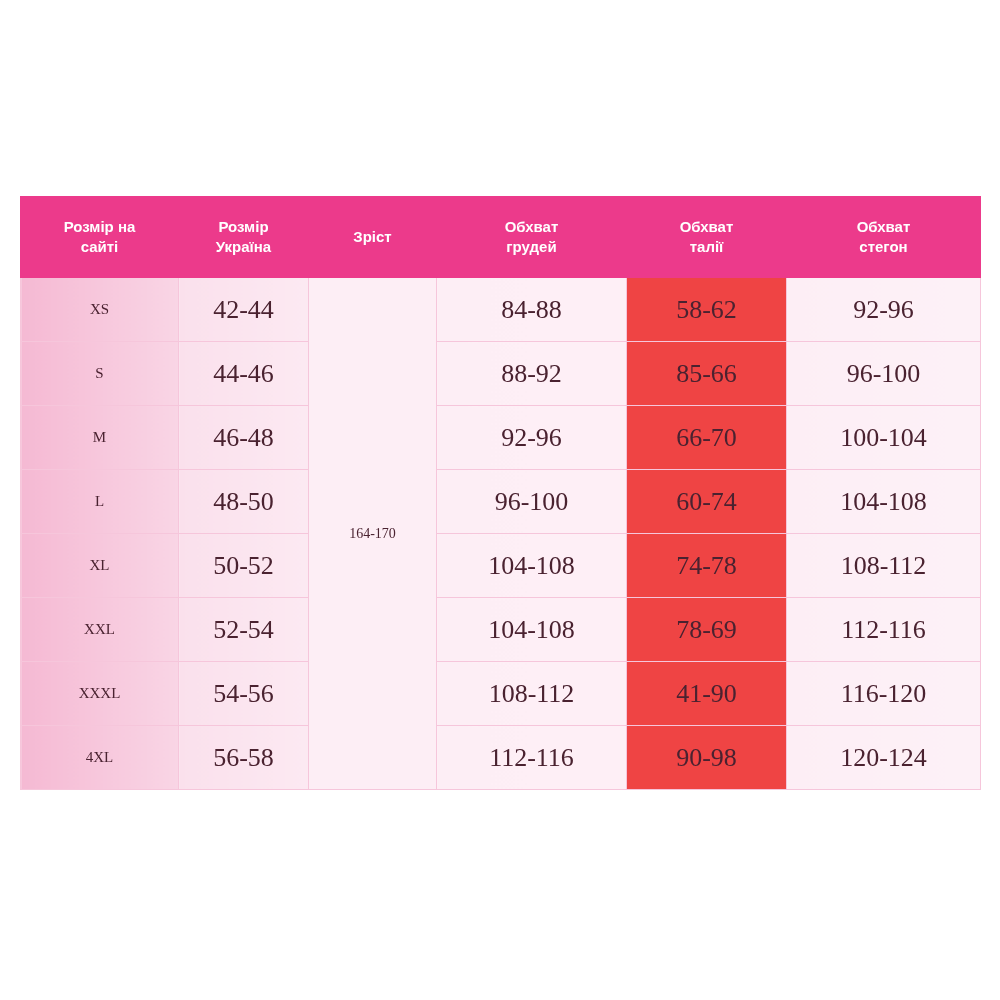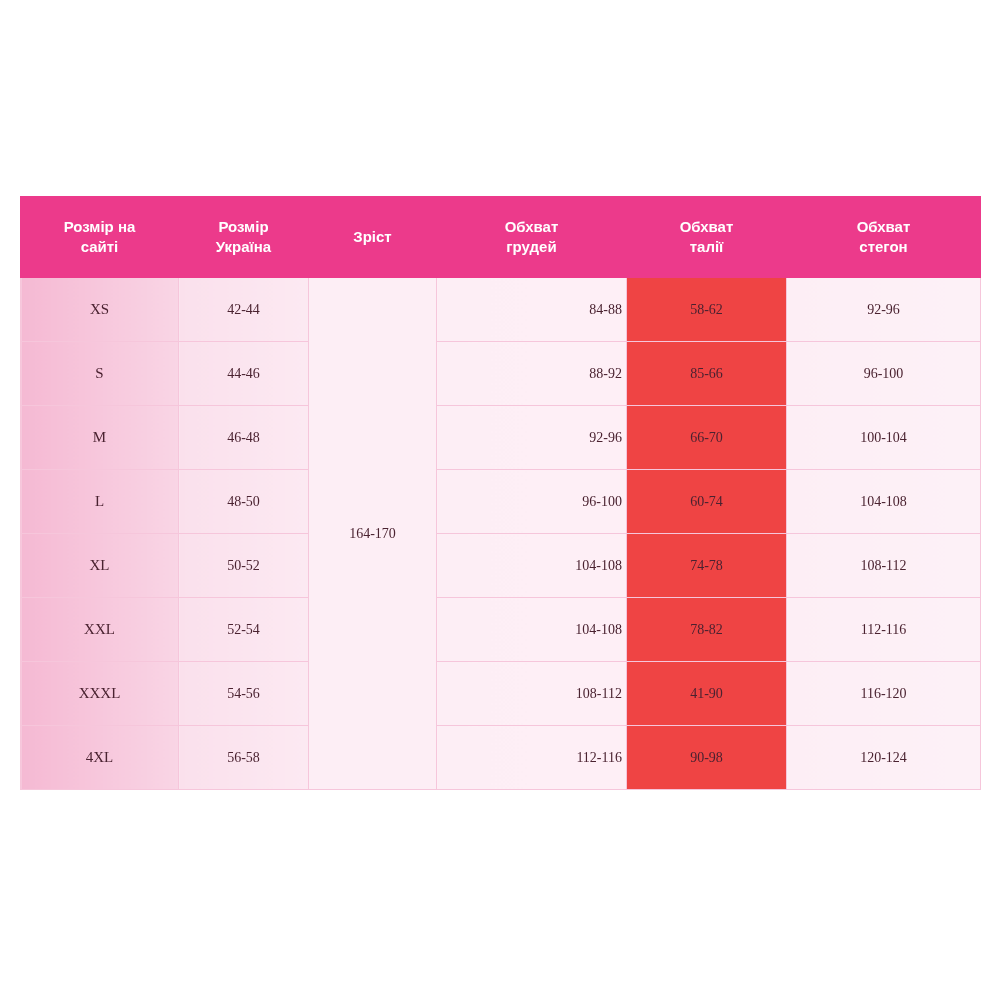--- a/index.html
+++ b/index.html
@@ -50,32 +50,32 @@
     vertical-align: middle;
     text-align: center;
     padding: 4px 6px;
     border: 1px solid #ec3a8b;
   }
 
   tbody td {
     text-align: center;
     vertical-align: middle;
     height: 59px;
-    font-size: 14px;
+    font-size: 26px;
     color: #4a2230;
     border: 1px solid #f6c6db;
     padding: 2px 4px;
     font-family: "Liberation Serif", serif;
   }
 
   
   tbody td.col0 { background: linear-gradient(to right, #f5b9d3, #f9d5e5); }
   tbody td.col1 { background: linear-gradient(to right, #fae0ec, #fce9f2); }
   tbody td.col2 { background: #fdeef5; }
-  tbody td.col3 { background: linear-gradient(to right, #fdeef5, #feeff6); text-align: right; }
+  tbody td.col3 { background: linear-gradient(to right, #fdeef5, #feeff6); }
   tbody td.col4 { background: #ef4444; }
   tbody td.col5 { background: linear-gradient(to right, #fdeef5, #fdf1f7); }
 
   tbody td.height-cell {
     background: #fdeef5;
     font-size: 14px;
   }
 
   tbody tr td.col0 { font-size: 15px; }
 </style>
@@ -154,21 +154,21 @@
           <td class="col0">XL</td>
           <td class="col1">50-52</td>
           <td class="col3">104-108</td>
           <td class="col4">74-78</td>
           <td class="col5">108-112</td>
         </tr>
         <tr>
           <td class="col0">XXL</td>
           <td class="col1">52-54</td>
           <td class="col3">104-108</td>
-          <td class="col4">78-82</td>
+          <td class="col4">78-69</td>
           <td class="col5">112-116</td>
         </tr>
         <tr>
           <td class="col0">XXXL</td>
           <td class="col1">54-56</td>
           <td class="col3">108-112</td>
           <td class="col4">41-90</td>
           <td class="col5">116-120</td>
         </tr>
         <tr>

